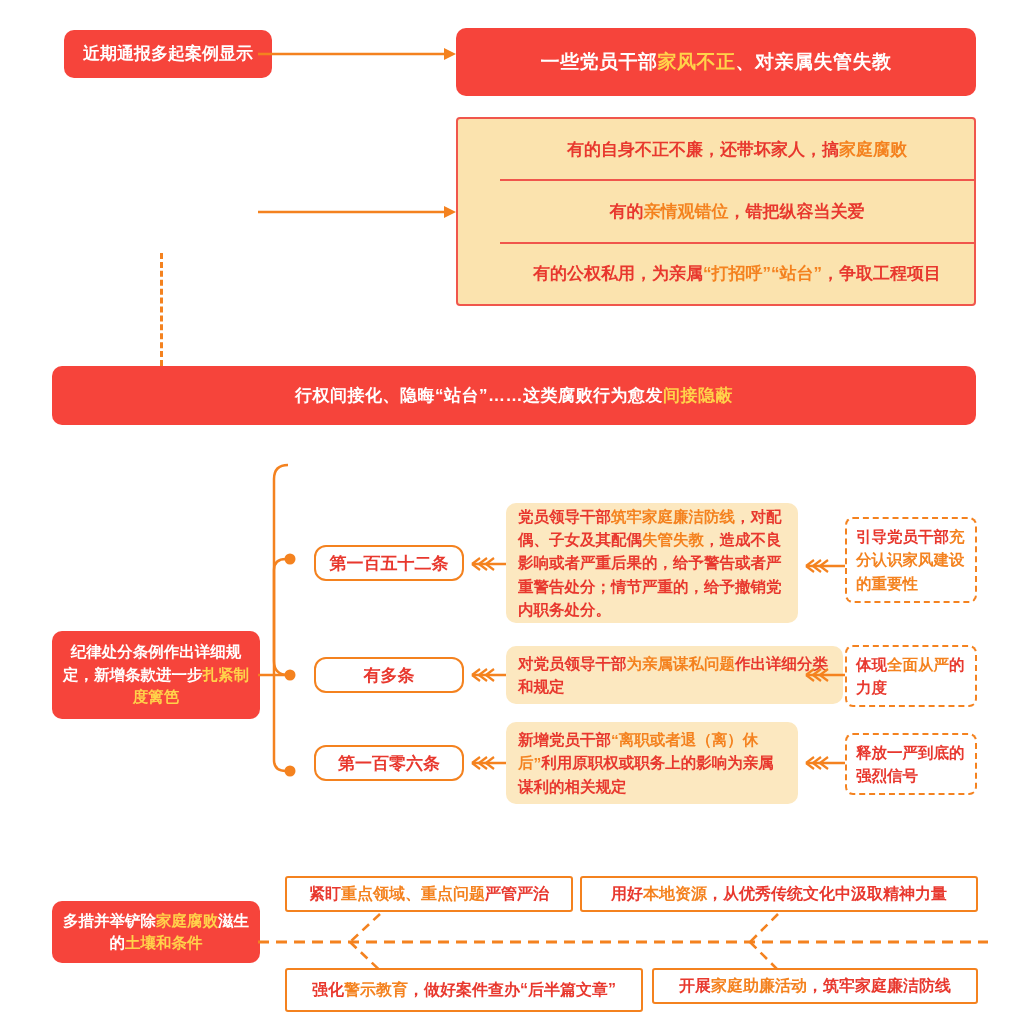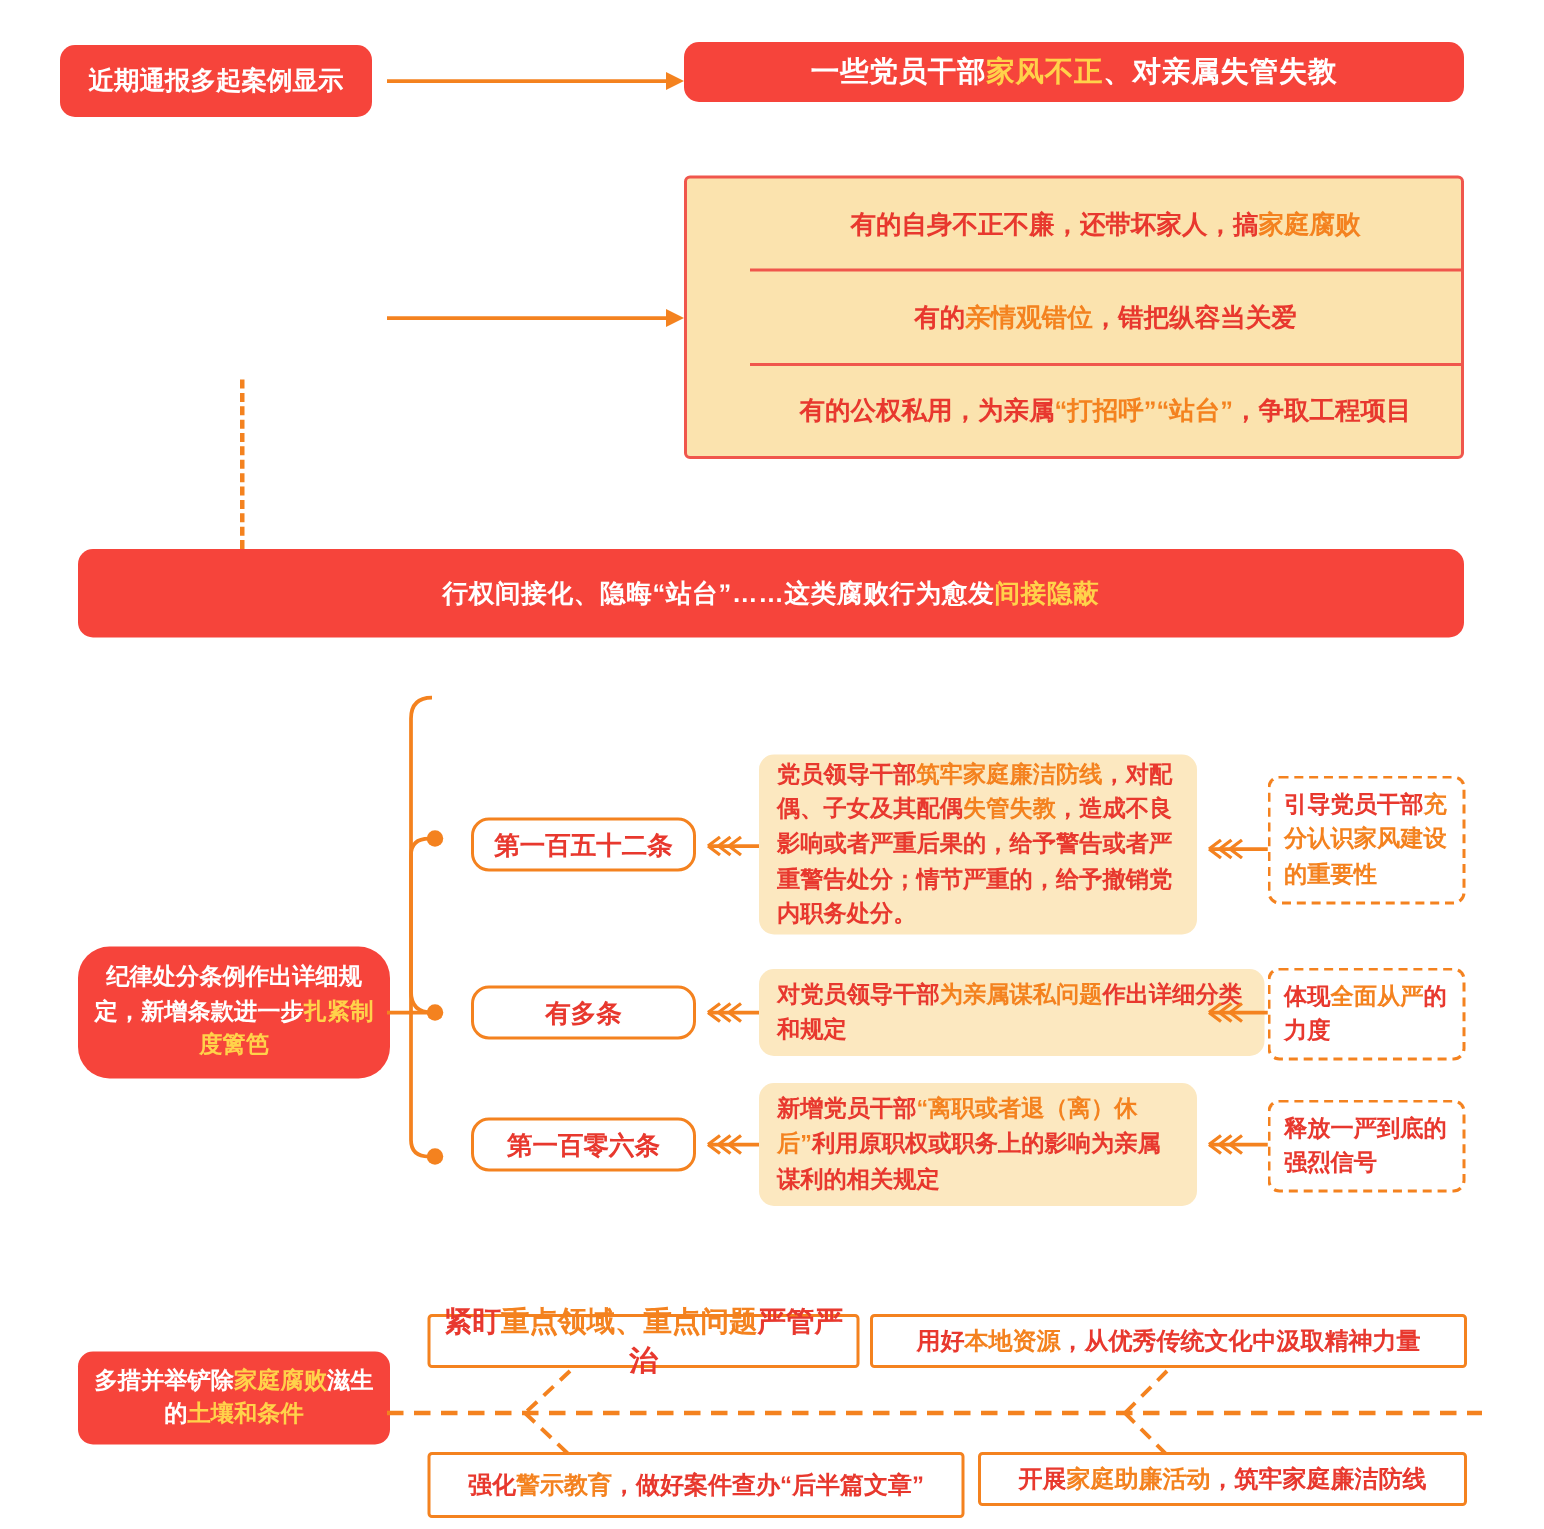--- a/index.html
+++ b/index.html
@@ -72,32 +72,32 @@
   .vdash{
     width:0;border-left:3px dashed #F4821F;
   }
   svg{display:block;overflow:visible;}
 </style>
 </head>
 <body>
 
 <div class="stage">
 
-  <div class="abs red-pill" style="left:40px;top:30px;width:208px;height:48px;font-size:17px;">
+  <div class="abs red-pill" style="left:64px;top:30px;width:208px;height:48px;font-size:17px;">
     <span>近期通报多起案例显示</span>
   </div>
 
   <div class="abs" style="left:258px;top:44px;width:200px;height:20px;">
     <svg width="200" height="20" viewBox="0 0 200 20">
       <line x1="0" y1="10" x2="186" y2="10" stroke="#F4821F" stroke-width="2.5"></line>
       <polygon points="186,4 198,10 186,16" fill="#F4821F"></polygon>
     </svg>
   </div>
 
-  <div class="abs banner" style="left:456px;top:28px;width:520px;height:40px;font-size:19px;">
+  <div class="abs banner" style="left:456px;top:28px;width:520px;height:68px;font-size:19px;">
     <span>一些党员干部</span>
       <span class="hl">家风不正</span>
       <span>、对亲属失管失教</span>
   </div>
 
 
   <div class="abs" style="left:258px;top:202px;width:200px;height:20px;">
     <svg width="200" height="20" viewBox="0 0 200 20">
       <line x1="0" y1="10" x2="186" y2="10" stroke="#F4821F" stroke-width="2.5"></line>
       <polygon points="186,4 198,10 186,16" fill="#F4821F"></polygon>
@@ -116,21 +116,21 @@
     <div class="beige-row" style="font-size:17px;">
       <span><span>有的公权私用，为亲属</span><span class="hl">“打招呼”“站台”</span><span>，争取工程项目</span></span>
     </div>
   </div>
 
   <div class="abs banner" style="left:52px;top:366px;width:924px;height:59px;font-size:17px;">
     <span>行权间接化、隐晦“站台”……这类腐败行为愈发</span>
       <span class="hl">间接隐蔽</span>
   </div>
 
-  <div class="abs red-pill" style="left:52px;top:631px;width:208px;height:88px;font-size:15.5px;padding:0 10px;border-radius:21px;">
+  <div class="abs red-pill" style="left:52px;top:631px;width:208px;height:88px;font-size:15.5px;padding:0 10px;">
     <div>
       <span>纪律处分条例作出详细规定，新增条款进一步</span><span class="hl">扎紧制度篱笆</span>
     </div>
   </div>
 
   <div class="abs" style="left:258px;top:550px;width:72px;height:230px;">
     <svg width="72" height="230" viewBox="0 0 72 230">
       <line x1="0" y1="125" x2="30" y2="125" stroke="#F4821F" stroke-width="2.5"></line>
       <path d="M30 20 L30 20 Q16 20 16 34 L16 216 Q16 230 30 230" fill="none" stroke="#F4821F" stroke-width="2.5" transform="translate(0,-105) scale(1,1)"></path>
       <path d="M16 20 L16 210" fill="none" stroke="#F4821F" stroke-width="2.5"></path>
@@ -229,21 +229,21 @@
   <div class="abs" style="left:258px;top:920px;width:730px;height:60px;">
     <svg width="730" height="60" viewBox="0 0 730 60">
       <line x1="0" y1="22" x2="730" y2="22" stroke="#F4821F" stroke-width="3" stroke-dasharray="11 7"></line>
       <line x1="122" y1="-6" x2="92" y2="22" stroke="#F4821F" stroke-width="2.6" stroke-dasharray="9 6"></line>
       <line x1="92" y1="22" x2="130" y2="58" stroke="#F4821F" stroke-width="2.6" stroke-dasharray="9 6"></line>
       <line x1="520" y1="-6" x2="492" y2="22" stroke="#F4821F" stroke-width="2.6" stroke-dasharray="9 6"></line>
       <line x1="492" y1="22" x2="528" y2="58" stroke="#F4821F" stroke-width="2.6" stroke-dasharray="9 6"></line>
     </svg>
   </div>
 
-  <div class="abs bot-box" style="left:285px;top:876px;width:288px;height:36px;font-size:19px;">
+  <div class="abs bot-box" style="left:285px;top:876px;width:288px;height:36px;font-size:16px;">
     <span><span>紧盯</span><span class="hl">重点领域、重点问题</span><span>严管严治</span></span>
   </div>
 
   <div class="abs bot-box" style="left:580px;top:876px;width:398px;height:36px;font-size:16px;">
     <span><span>用好</span><span class="hl">本地资源</span><span>，从优秀传统文化中汲取精神力量</span></span>
   </div>
 
   <div class="abs bot-box" style="left:285px;top:968px;width:358px;height:44px;font-size:16px;">
     <span><span>强化</span><span class="hl">警示教育</span><span>，做好案件查办“后半篇文章”</span></span>
   </div>

